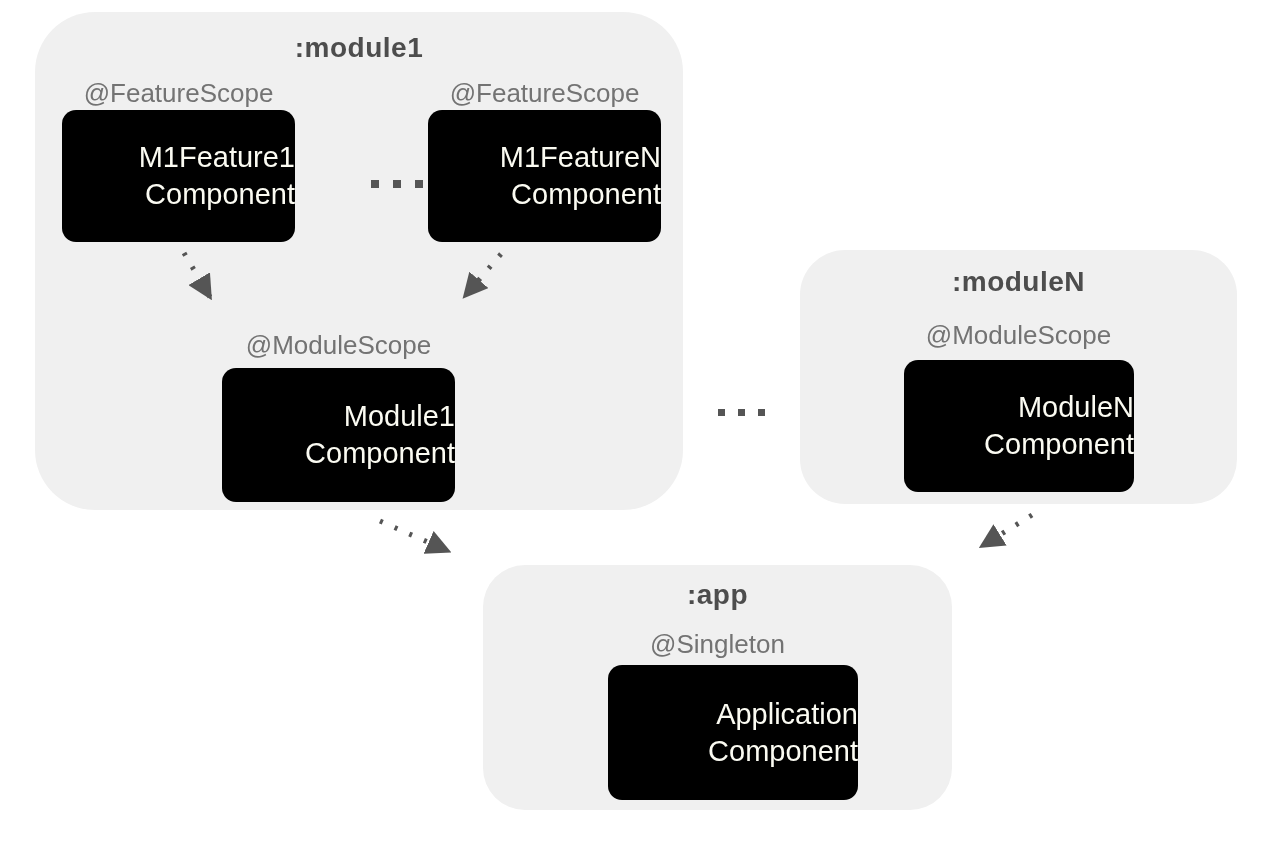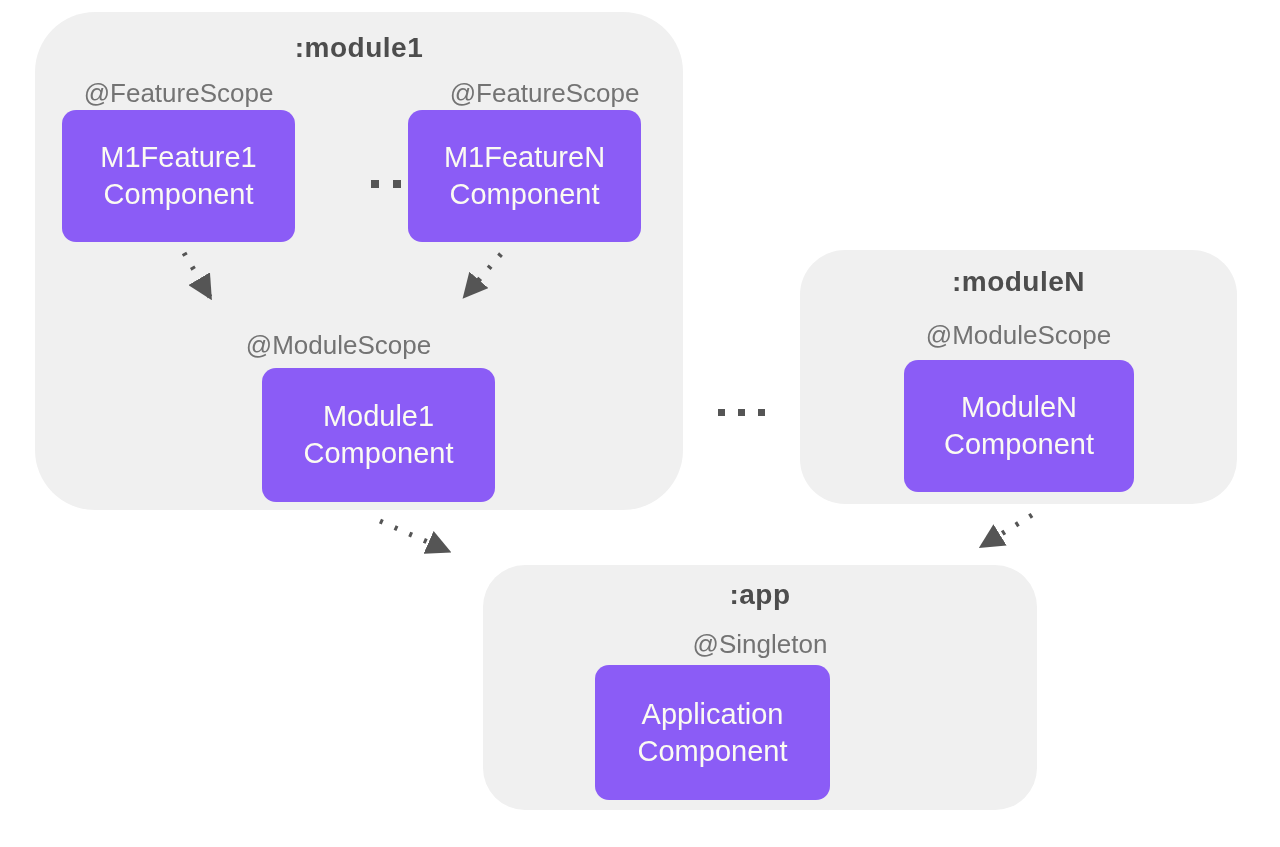--- a/index.html
+++ b/index.html
@@ -9,55 +9,55 @@
     background:#ffffff;
     font-family:"Liberation Sans", sans-serif;
     overflow:hidden;
   }
   .container{
     position:absolute;
     background:#f0f0f0;
   }
   #module1-container{left:35px;top:12px;width:648px;height:498px;border-radius:60px;}
   #moduleN-container{left:800px;top:250px;width:437px;height:254px;border-radius:45px;}
-  #app-container{left:483px;top:565px;width:554px;height:245px;border-radius:42px;}
+  #app-container{left:483px;top:565px;width:469px;height:245px;border-radius:42px;}
   .container-title{
     position:absolute;left:0;width:100%;
     text-align:center;
     font-size:28px;font-weight:bold;color:#4d4d4d;
     letter-spacing:0.5px;
   }
   .scope-label{
     position:absolute;
     text-align:center;
     font-size:26px;color:#737373;
   }
   .green-box{
     position:absolute;
-    background:#8b5cf6;
+    background:#000000;
     border-radius:14px;
     display:flex;flex-direction:column;
-    align-items:center;justify-content:center;
+    align-items:flex-end;justify-content:center;
     color:#fbfbf2;
     font-size:29px;line-height:37px;
     text-align:center;
   }
   
   #m1-scope-1{left:27px;top:66px;width:233px;}
   #m1-scope-2{left:393px;top:66px;width:233px;}
   #m1-box-1{left:27px;top:98px;width:233px;height:132px;}
-  #m1-box-2{left:373px;top:98px;width:233px;height:132px;}
+  #m1-box-2{left:393px;top:98px;width:233px;height:132px;}
   #m1-module-scope{left:187px;top:318px;width:233px;}
-  #m1-module-box{left:187px;top:356px;width:233px;height:134px;margin-left:40px;}
+  #m1-module-box{left:187px;top:356px;width:233px;height:134px;}
   
   #mN-scope{left:0;top:70px;width:100%;}
   #mN-box{left:104px;top:110px;width:230px;height:132px;}
   
   #app-scope{left:0;top:64px;width:100%;}
-  #app-box{left:112px;top:100px;width:235px;height:135px;}
+  #app-box{left:125px;top:100px;width:235px;height:135px;padding-left:15px;}
   
   .dots{
     position:absolute;
     display:flex;align-items:center;justify-content:center;
     gap:14px;
   }
   .dots .dot{
     width:8px;height:8px;background:#555555;
   }
   #feature-dots{left:295px;top:168px;width:133px;}

